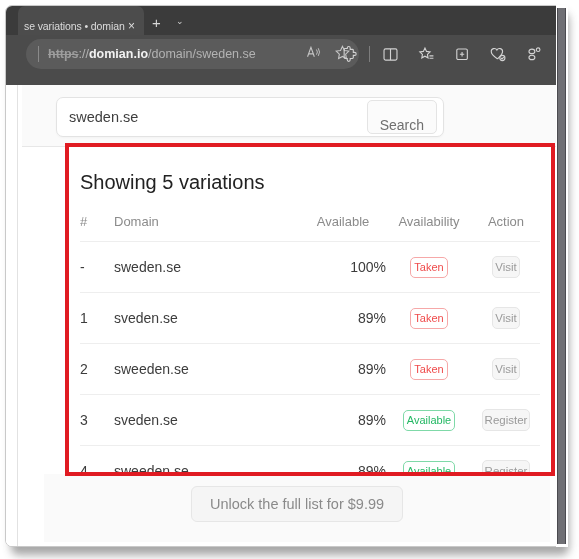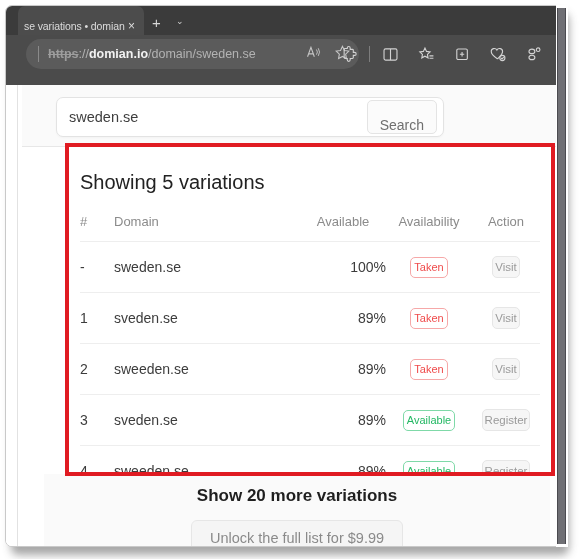--- a/index.html
+++ b/index.html
@@ -450,21 +450,20 @@
                 </td>
                 <td class="c-act">
                   <span class="row-btn">Register</span>
                 </td>
               </tr>
             </tbody>
           </table>
         </div>
 
         <div id="upsell">
-          <div id="upsell-heading">Show 20 more variations</div>
           <button id="unlock-button">Unlock the full list for $9.99</button>
         </div>
       </div>
     </div>
   </div>
 </div>
 
 <div id="annotation-box"></div>
 
 <div id="outer-scroll-strip"></div>

